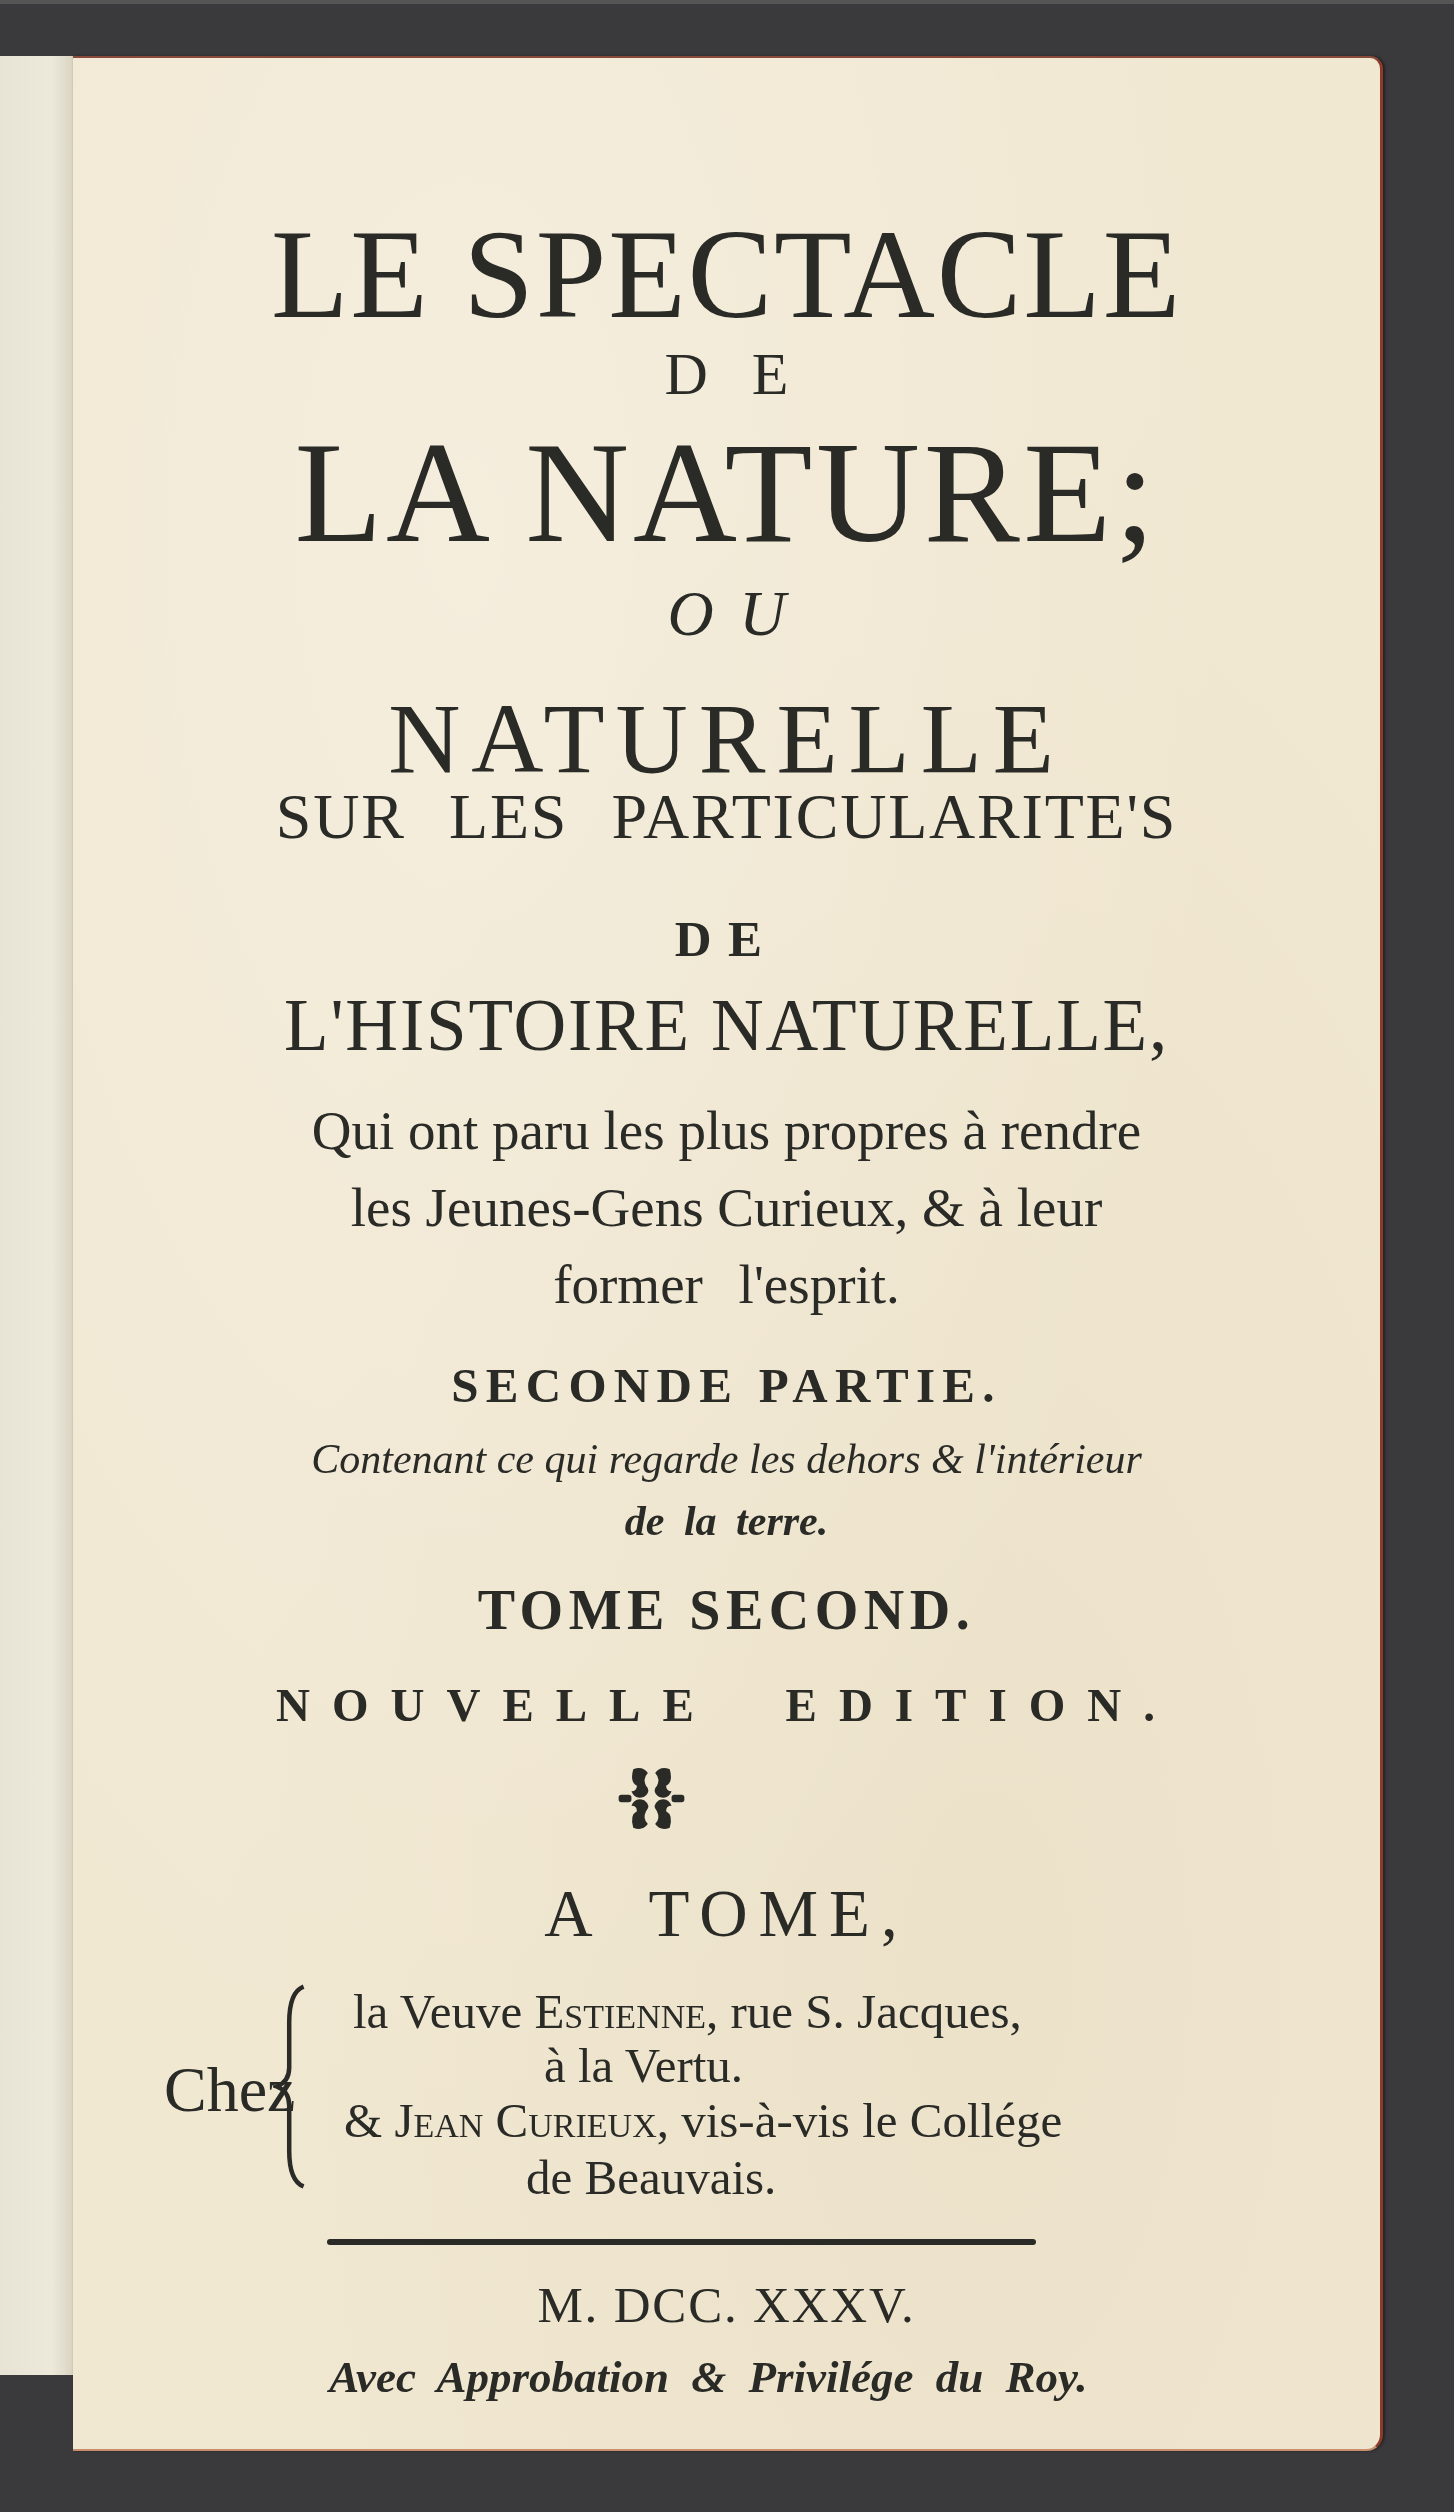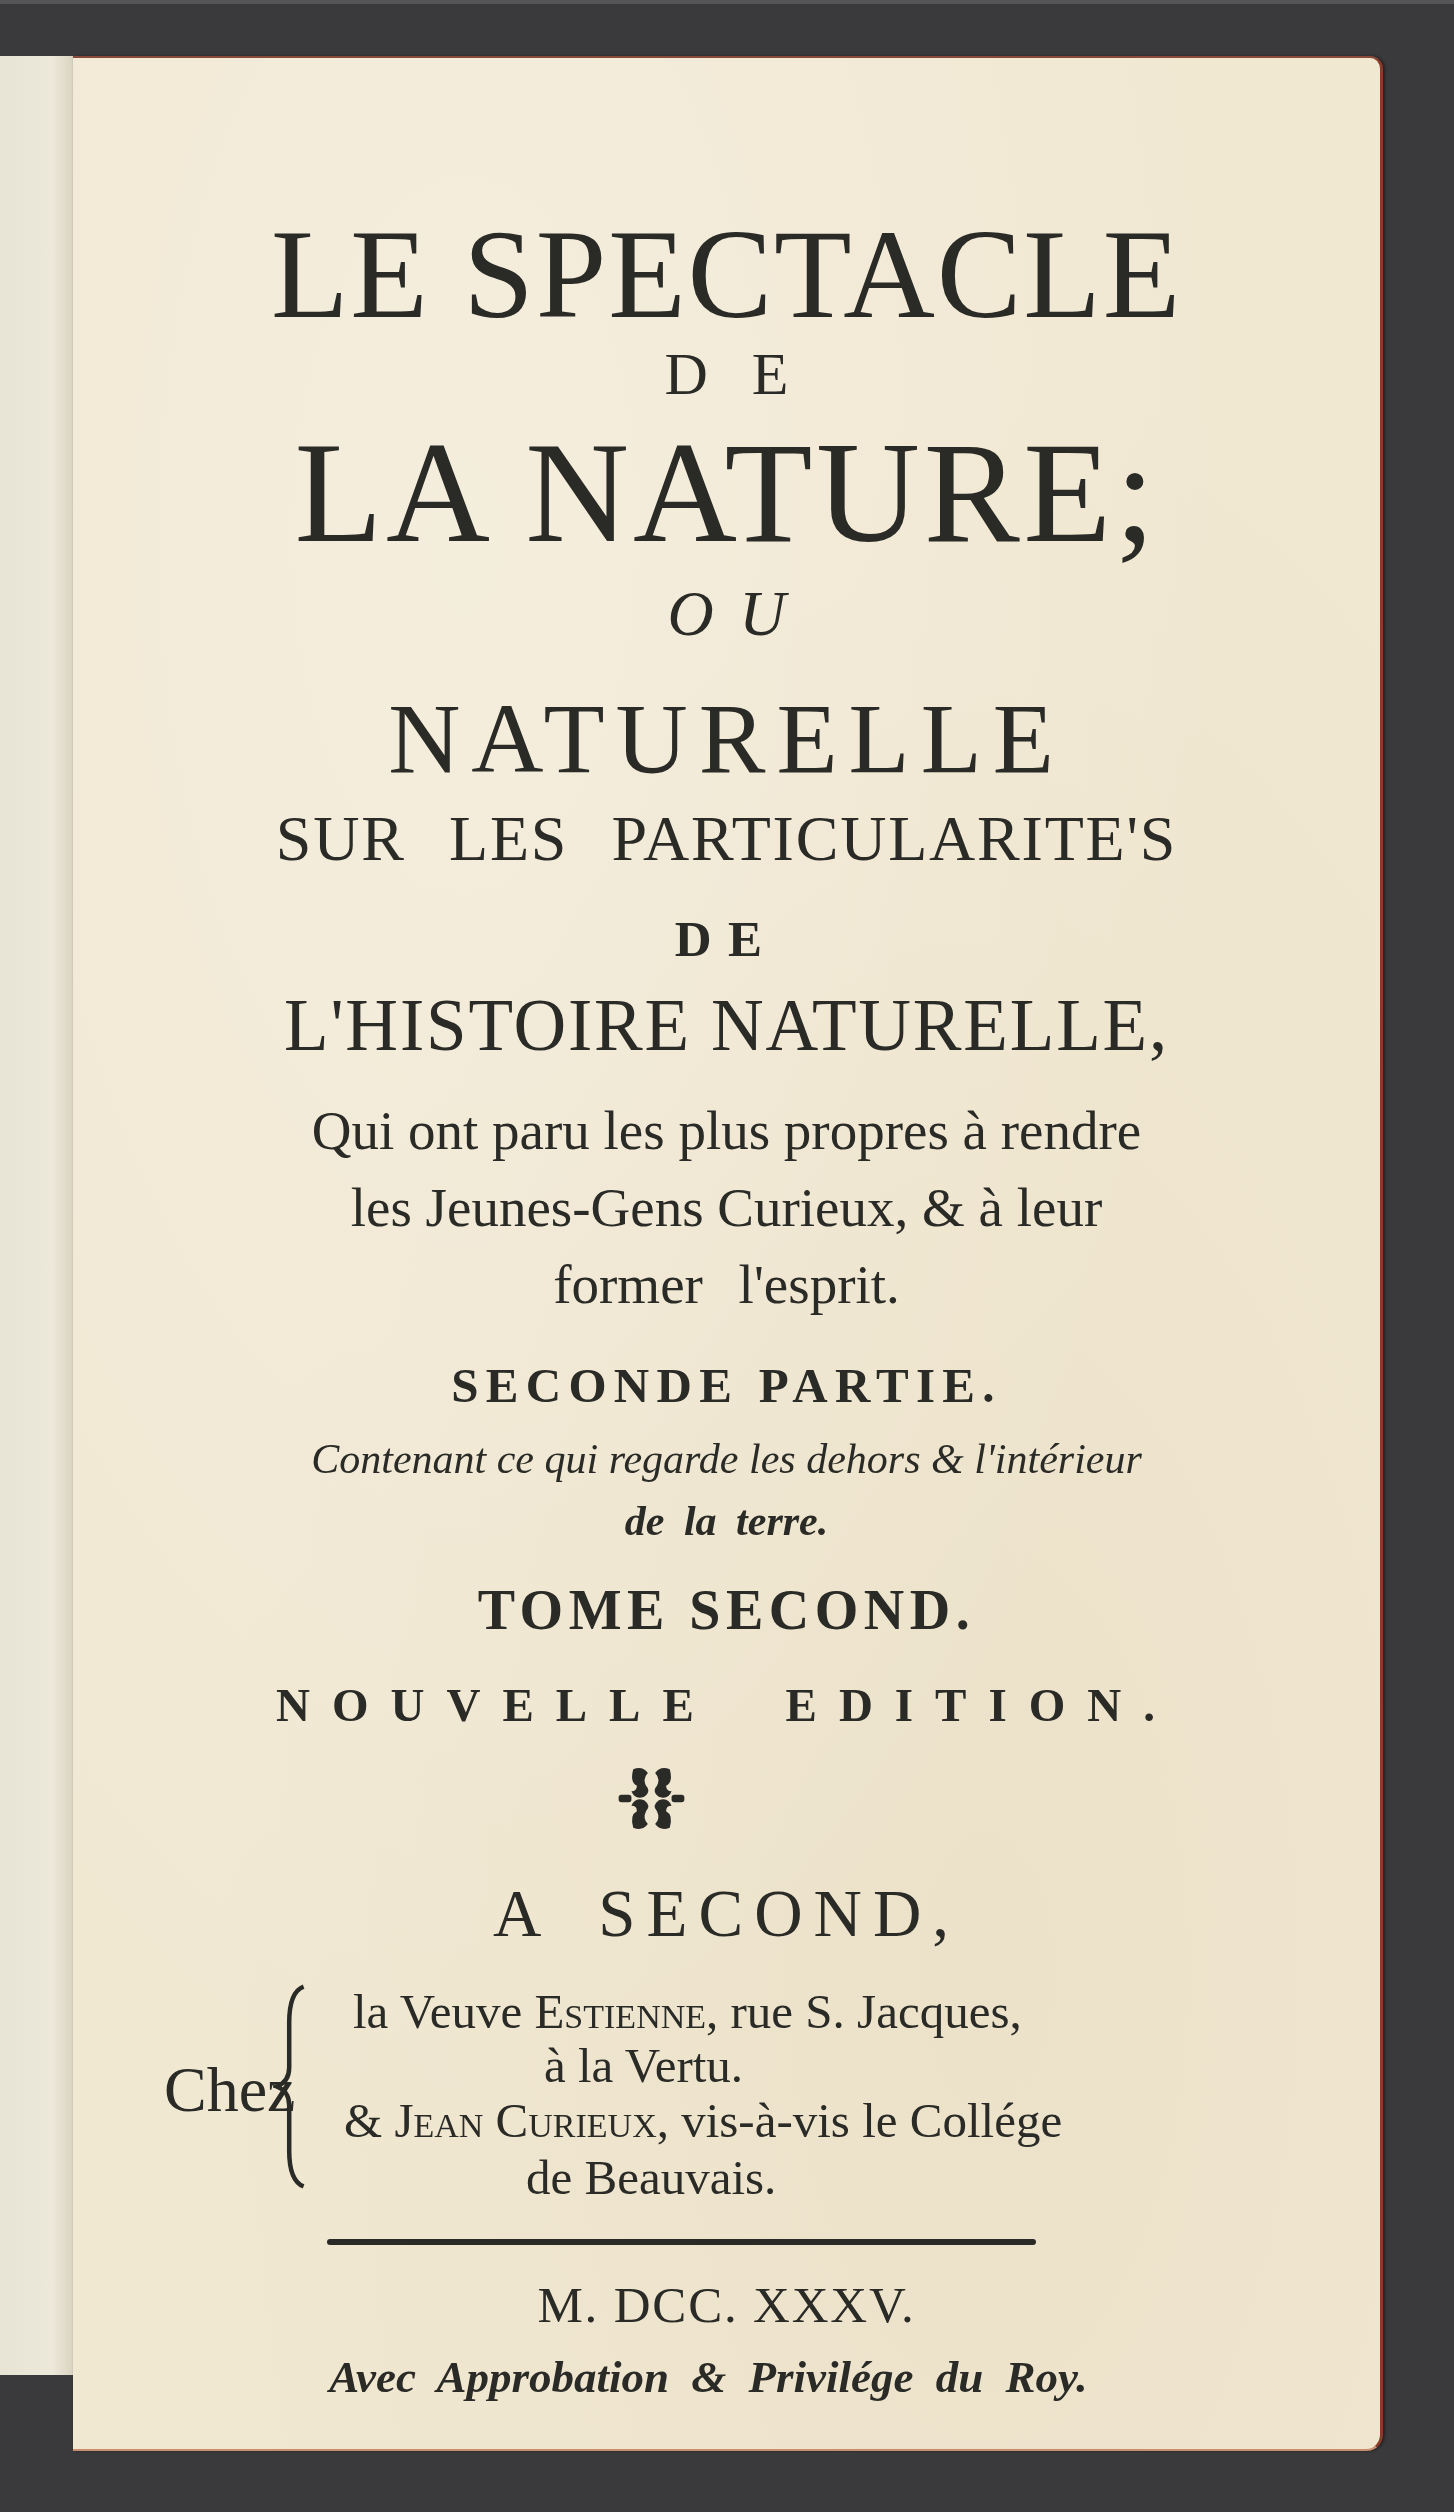--- a/index.html
+++ b/index.html
@@ -29,21 +29,21 @@
   }
   .line {
     position:absolute; left:73px; width:1307px; text-align:center;
     white-space:nowrap; line-height:1;
   }
   .t1 { top:211px; font-size:127px; letter-spacing:1.8px; }
   .t2 { top:344px; font-size:60px; letter-spacing:44px; padding-left:44px; box-sizing:border-box; }
   .t3 { top:421px; font-size:144px; letter-spacing:3.6px; }
   .t4 { top:582px; font-size:64px; font-style:italic; letter-spacing:25.5px; padding-left:25.5px; box-sizing:border-box; }
   .t5 { top:689px; font-size:100px; letter-spacing:11px; }
-  .t6 { top:807px; font-size:64px; letter-spacing:1.8px; word-spacing:25.5px; }
+  .t6 { top:785px; font-size:64px; letter-spacing:1.8px; word-spacing:25.5px; }
   .t7 { top:914px; font-size:51px; font-weight:bold; letter-spacing:16.4px; }
   .t8 { top:989px; font-size:73px; letter-spacing:1.8px; }
   .t9 { top:1103px; font-size:55px; }
   .t10 { top:1180px; font-size:55px; }
   .t11 { top:1257px; font-size:55px; word-spacing:22px; }
   .t12 { top:1361px; font-size:49px; font-weight:bold; letter-spacing:7.3px; }
   .t13 { top:1438px; font-size:42px; font-style:italic; font-weight:normal; }
   .t14 { top:1500px; font-size:42px; font-style:italic; font-weight:bold; word-spacing:9px; }
   .t15 { top:1582px; font-size:56px; font-weight:bold; letter-spacing:5.5px; }
   .t16 { top:1682px; font-size:47px; font-weight:bold; letter-spacing:22px; word-spacing:36px; }
@@ -94,21 +94,21 @@
   <g fill="#2a2b27">
     <path d="M20 8 q10 -4 16 4 q-6 6 -2 14 q6 6 -2 12 q-10 4 -14 -6 q6 0 6 -6 q-8 -4 -4 -18z"></path>
     <path d="M60 8 q-10 -4 -16 4 q6 6 2 14 q-6 6 2 12 q10 4 14 -6 q-6 0 -6 -6 q8 -4 4 -18z"></path>
     <path d="M20 72 q10 4 16 -4 q-6 -6 -2 -14 q6 -6 -2 -12 q-10 -4 -14 6 q6 0 6 6 q-8 4 -4 18z"></path>
     <path d="M60 72 q-10 4 -16 -4 q6 -6 2 -14 q-6 -6 2 -12 q10 -4 14 6 q-6 0 -6 6 q8 4 4 18z"></path>
     <rect x="4" y="36" width="14" height="8" rx="3"></rect>
     <rect x="62" y="36" width="14" height="8" rx="3"></rect>
   </g>
 </svg>
 
-<div class="line t17">A SECOND,</div>
+<div class="line t17">A TOME,</div>
 
 <div class="chez">Chez</div>
 <svg class="brace" viewBox="0 0 40 230">
   <path d="M34 4 q-16 6 -16 40 v50 q0 16 -14 21 q14 5 14 21 v50 q0 34 16 40" fill="none" stroke="#2a2b27" stroke-width="5"></path>
 </svg>
 
 <div class="imp imp1">
   <span>la Veuve </span><span class="sc">Estienne</span><span>, rue S. Jacques,</span>
 </div>
 <div class="imp imp2">à la Vertu.</div>

